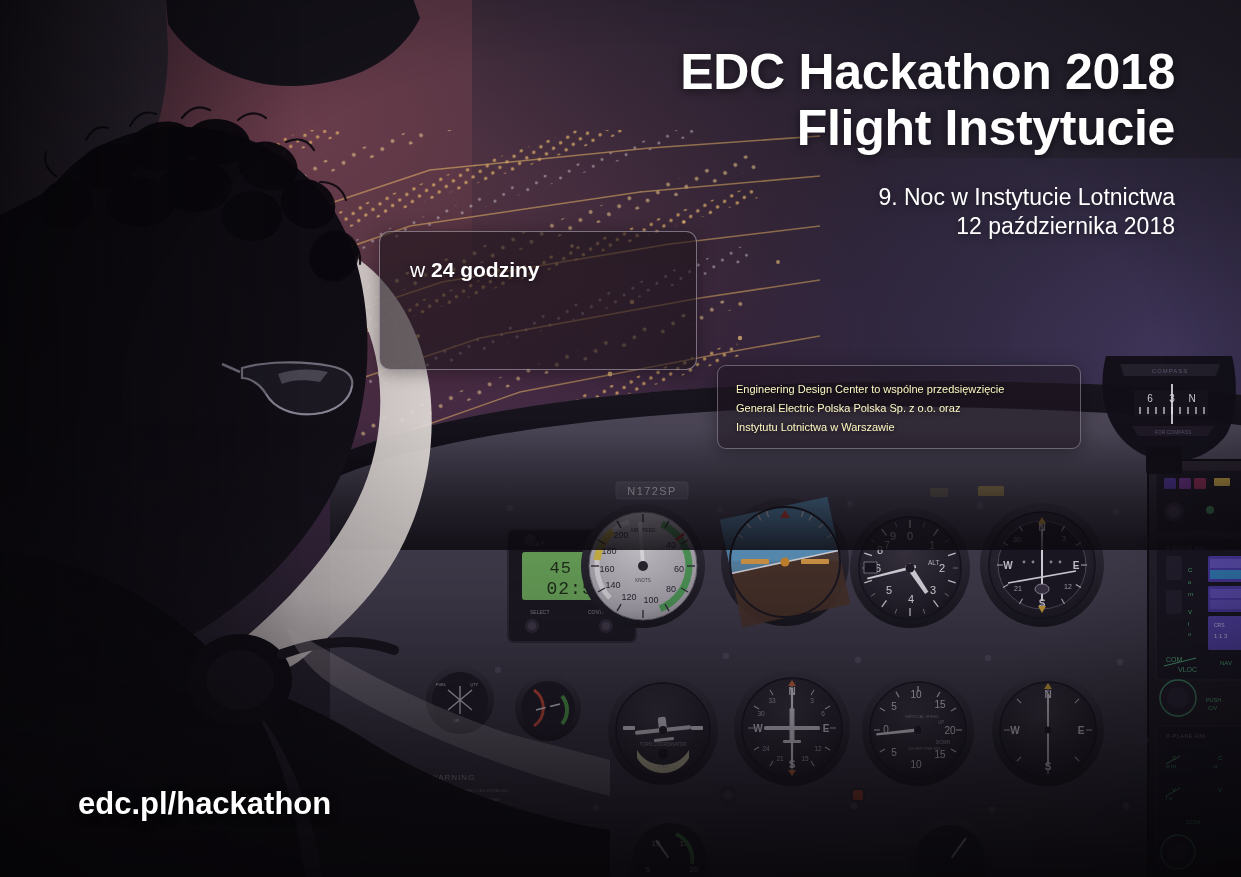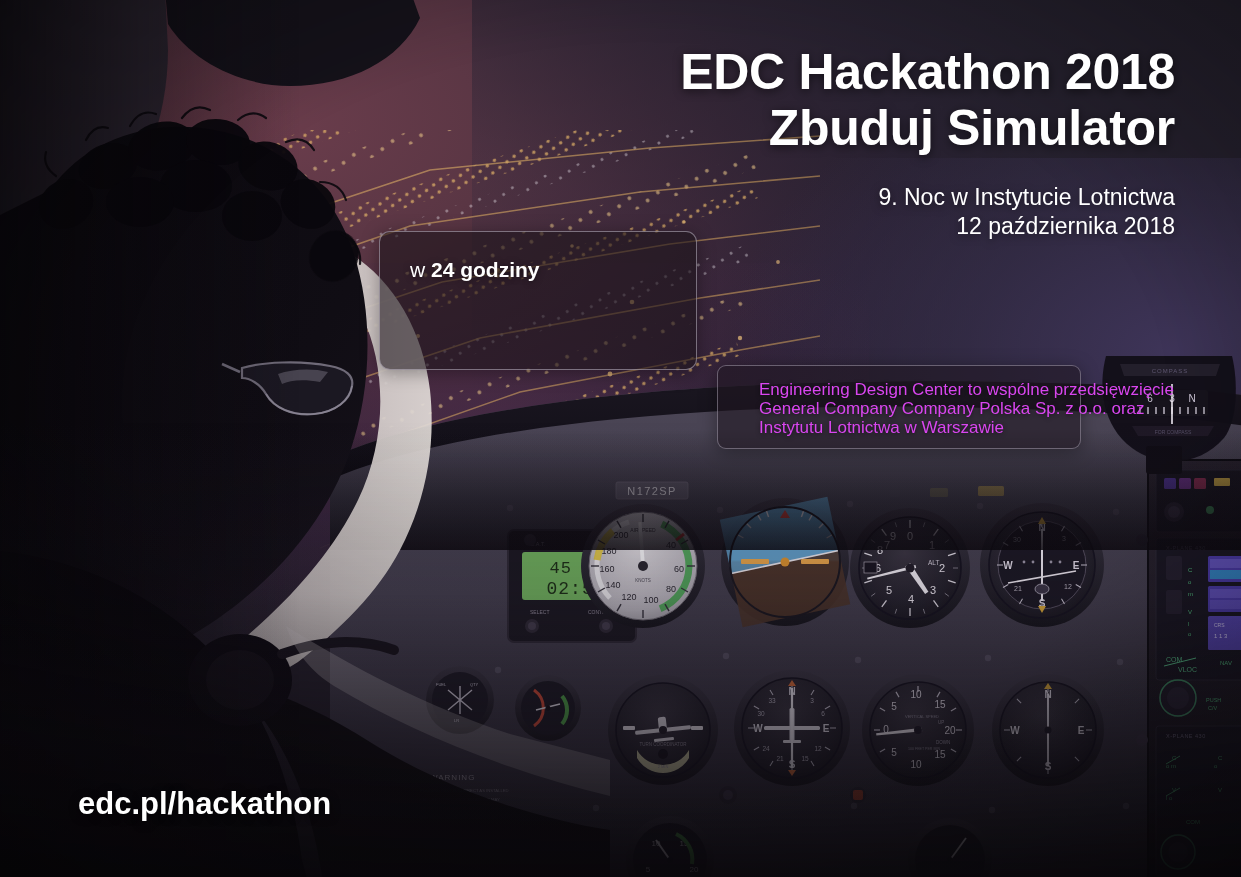--- a/index.html
+++ b/index.html
@@ -107,23 +107,22 @@
   #callout-main .ln b{font-weight:bold;}
 
   #callout-edc{
     left:717px;top:365px;width:364px;height:84px;
     padding:14px 0 0 18px;
     background:rgba(30,22,32,.56);
     border-color:rgba(200,193,210,.42);
     border-radius:9px;
   }
   #callout-edc .ln{
-    color:#d946ef;font-size:17px;line-height:19px;white-space:nowrap;
+    color:#fef9c3;font-size:11px;line-height:19px;white-space:nowrap;
     text-shadow:0 1px 4px rgba(0,0,0,.55);
-    margin-left:23px;
   }
 
   
   .cta{position:absolute;left:78px;bottom:52px;color:#fff;}
   .cta .cta-line1{
     font-size:29px;line-height:40px;white-space:nowrap;
     text-shadow:0 2px 10px rgba(0,0,0,.7);
   }
   .cta .cta-line2{
     font-size:31px;line-height:42px;font-weight:bold;white-space:nowrap;
@@ -834,35 +833,35 @@
   </div>
 
   <div class="left-dark"></div>
   <div class="bg-bottom-dark"></div>
   <div class="vignette"></div>
 
   <div class="layer">
 
     <div class="title-block">
       <div class="title-line">EDC Hackathon 2018</div>
-      <div class="title-line">Zbuduj Simulator</div>
+      <div class="title-line">Flight Instytucie</div>
     </div>
 
     <div class="subtitle-block">
       <div class="subtitle-line">9. Noc w Instytucie Lotnictwa</div>
       <div class="subtitle-line">12 października 2018</div>
     </div>
 
     <div class="callout" id="callout-main">
       <div class="ln"><span>w </span><b>24 godziny</b></div>
     </div>
 
     <div class="callout" id="callout-edc">
       <div class="ln">Engineering Design Center to wspólne przedsięwzięcie</div>
-      <div class="ln">General Company Company Polska Sp. z o.o. oraz</div>
+      <div class="ln">General Electric Polska Polska Sp. z o.o. oraz</div>
       <div class="ln">Instytutu Lotnictwa w Warszawie</div>
     </div>
 
     <div class="cta">
       <div class="cta-line2">edc.pl/hackathon</div>
     </div>
 
   </div>
 </div>
 

